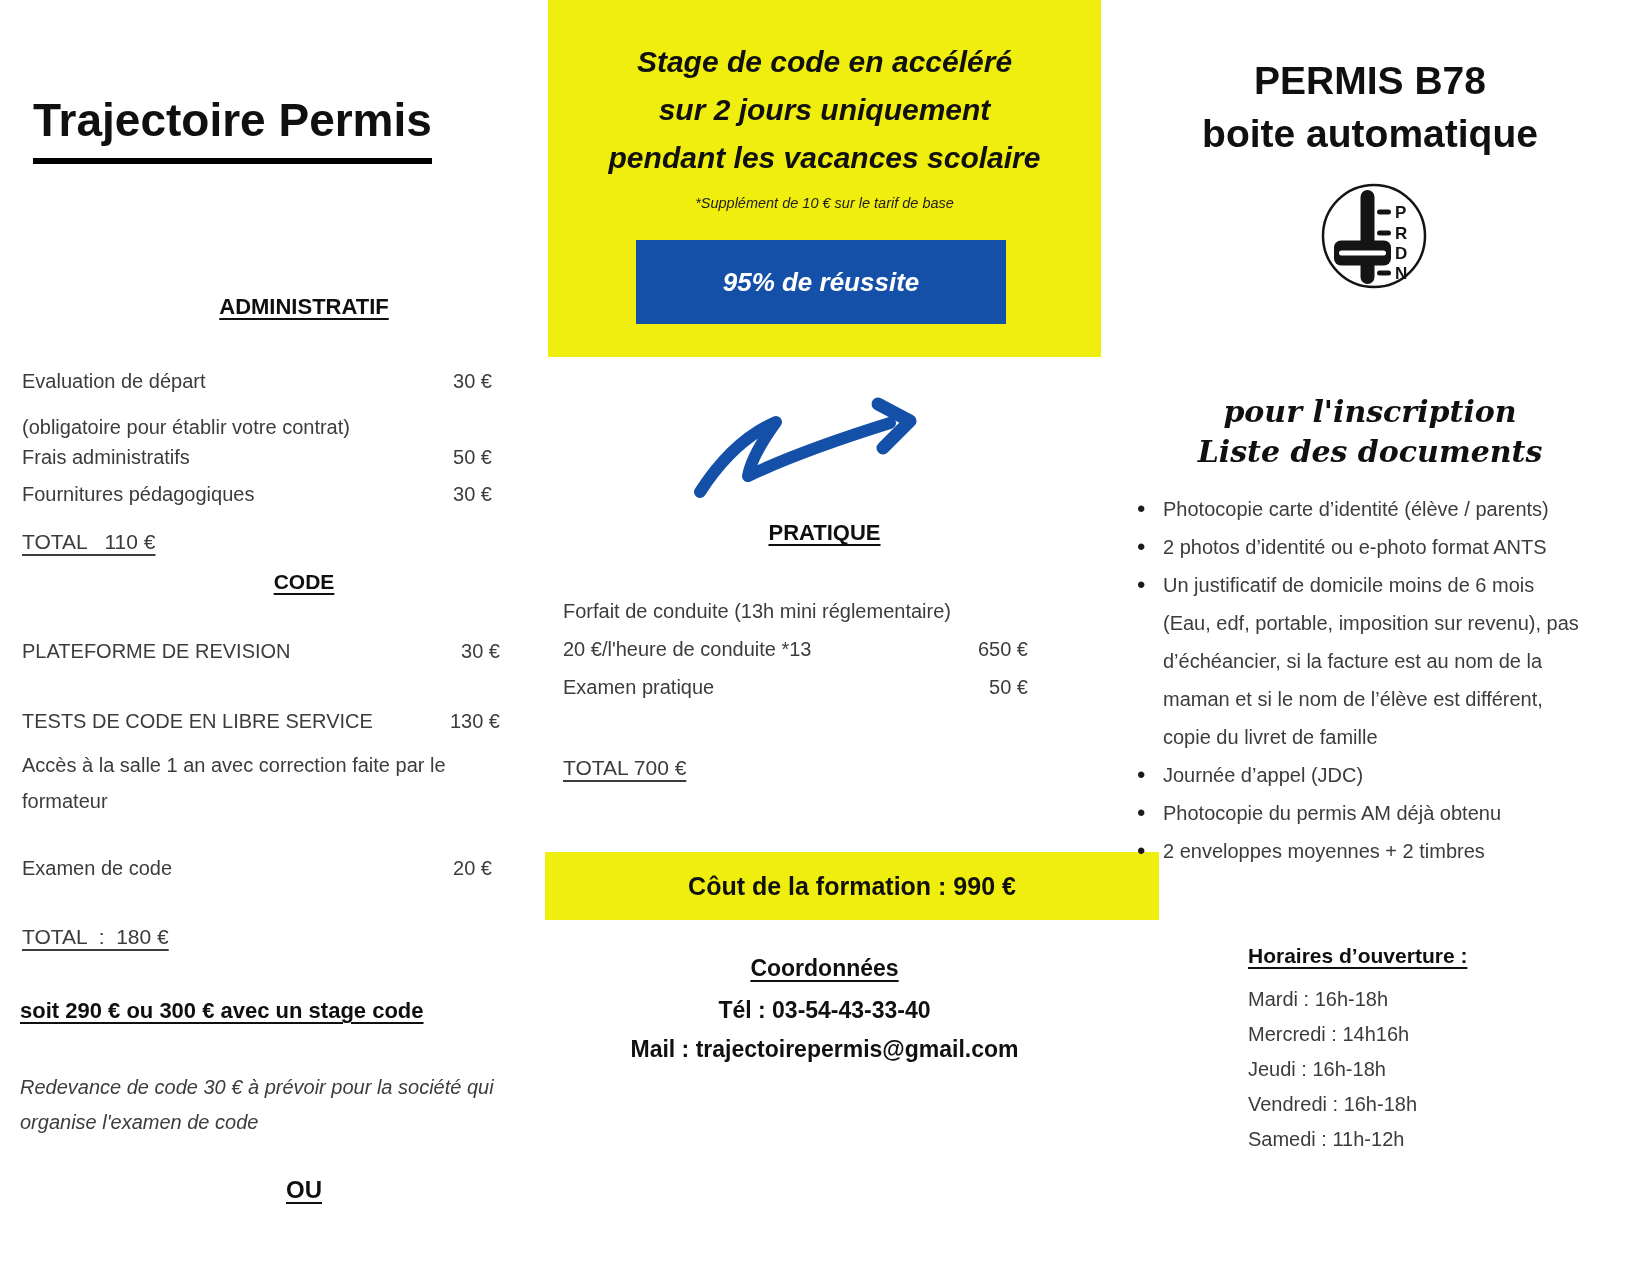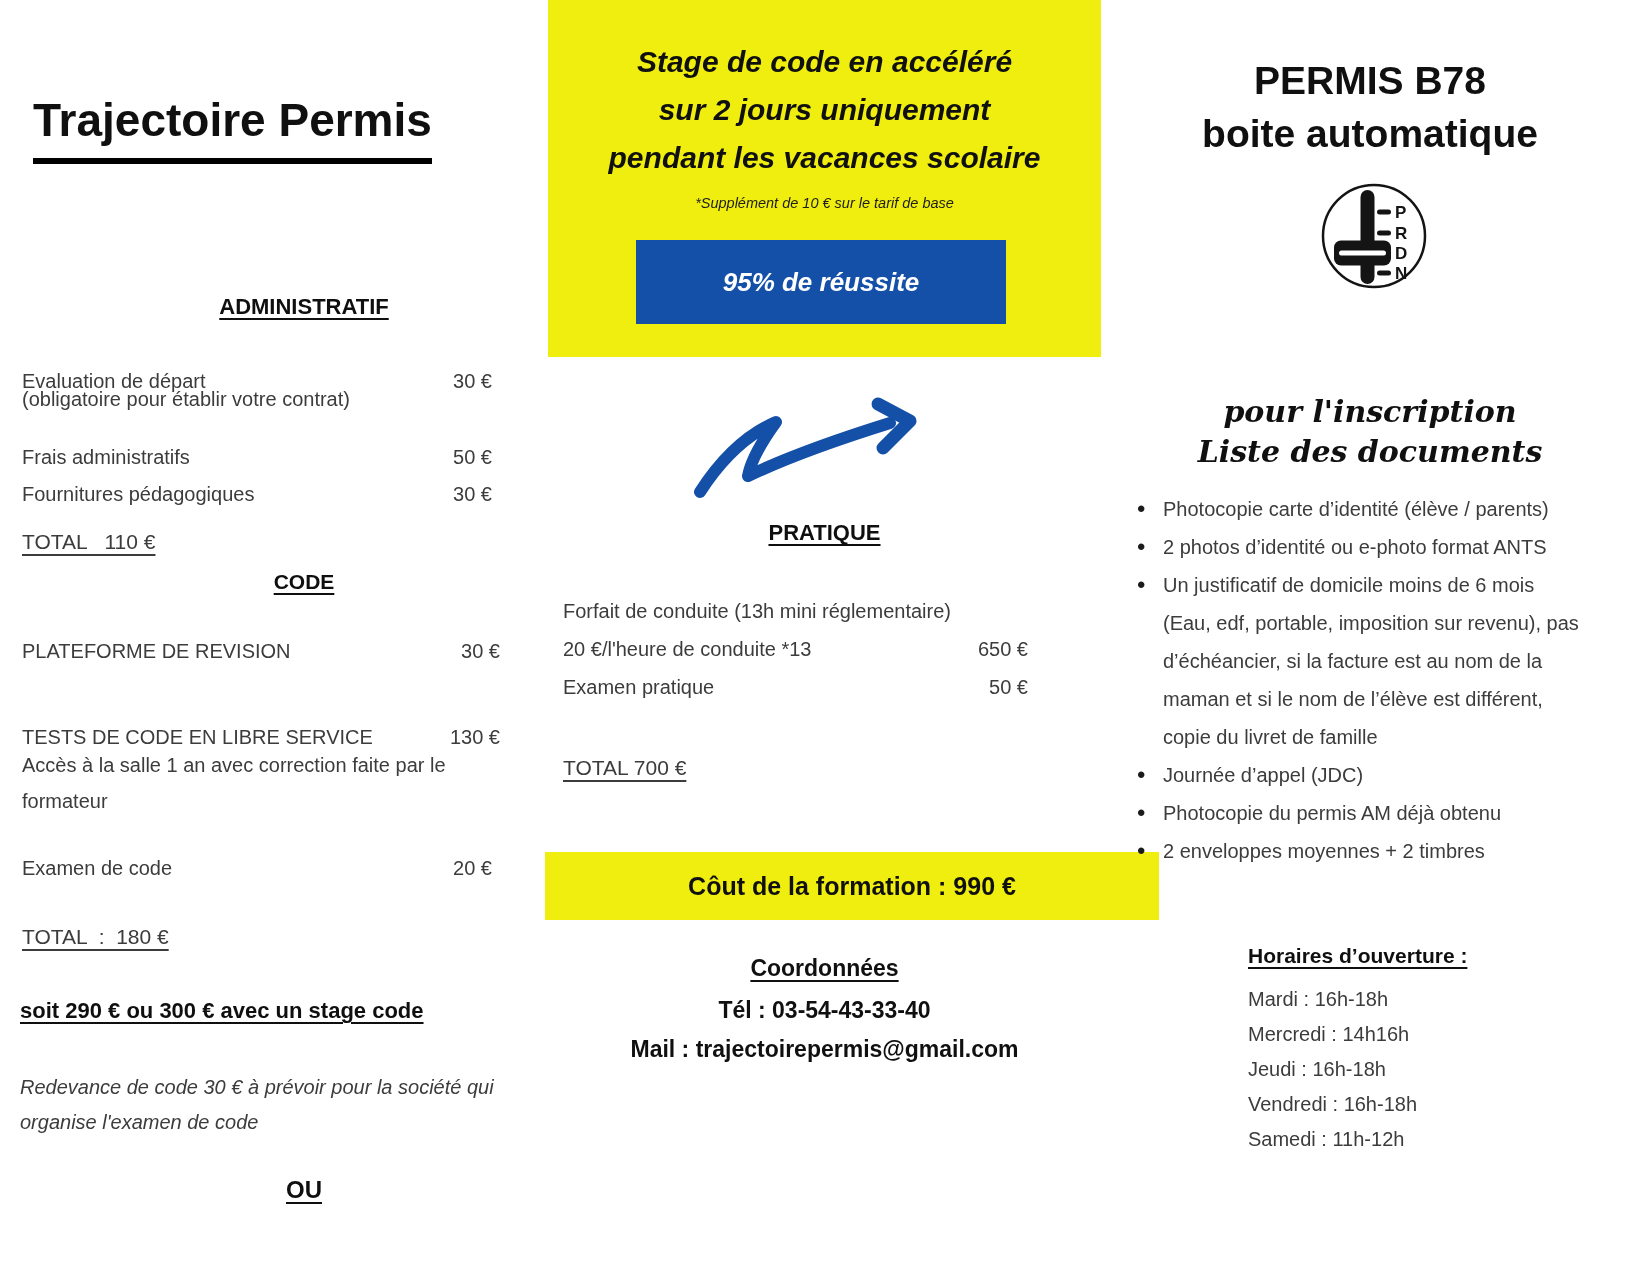--- a/index.html
+++ b/index.html
@@ -54,41 +54,41 @@
 <div class="page">
 
   <h1 class="abs main-title">Trajectoire Permis</h1>
 
   <div class="abs col-head center bold u" style="top:294px;">ADMINISTRATIF</div>
 
   <div class="abs row" style="left:22px;top:370px;width:470px;">
     <span class="light">Evaluation de départ</span>
     <span class="light p">30 €</span>
   </div>
-  <div class="abs row" style="left:22px;top:388px;width:470px;">
+  <div class="abs row" style="left:22px;top:416px;width:470px;">
     <span class="light">(obligatoire pour établir votre contrat)</span>
   </div>
   <div class="abs row" style="left:22px;top:446px;width:470px;">
     <span class="light">Frais administratifs</span>
     <span class="light p">50 €</span>
   </div>
   <div class="abs row" style="left:22px;top:483px;width:470px;">
     <span class="light">Fournitures pédagogiques</span>
     <span class="light p">30 €</span>
   </div>
 
   <div class="abs light u-thin pre" style="left:22px;top:530px;font-size:21px;">TOTAL   110 €</div>
 
   <div class="abs col-head center bold u" style="top:570px;font-size:21px;">CODE</div>
 
   <div class="abs row" style="left:22px;top:640px;width:478px;">
     <span class="light">PLATEFORME DE REVISION</span>
     <span class="light p">30 €</span>
   </div>
-  <div class="abs row" style="left:22px;top:710px;width:478px;margin-top:16px;">
+  <div class="abs row" style="left:22px;top:710px;width:478px;">
     <span class="light">TESTS DE CODE EN LIBRE SERVICE</span>
     <span class="light p">130 €</span>
   </div>
   <div class="abs light" style="left:22px;top:747px;width:500px;font-size:20px;line-height:36px;">Accès à la salle 1 an avec correction faite par le formateur</div>
   <div class="abs row" style="left:22px;top:857px;width:470px;">
     <span class="light">Examen de code</span>
     <span class="light p">20 €</span>
   </div>
 
   <div class="abs light u-thin pre" style="left:22px;top:925px;font-size:21px;">TOTAL  :  180 €</div>

